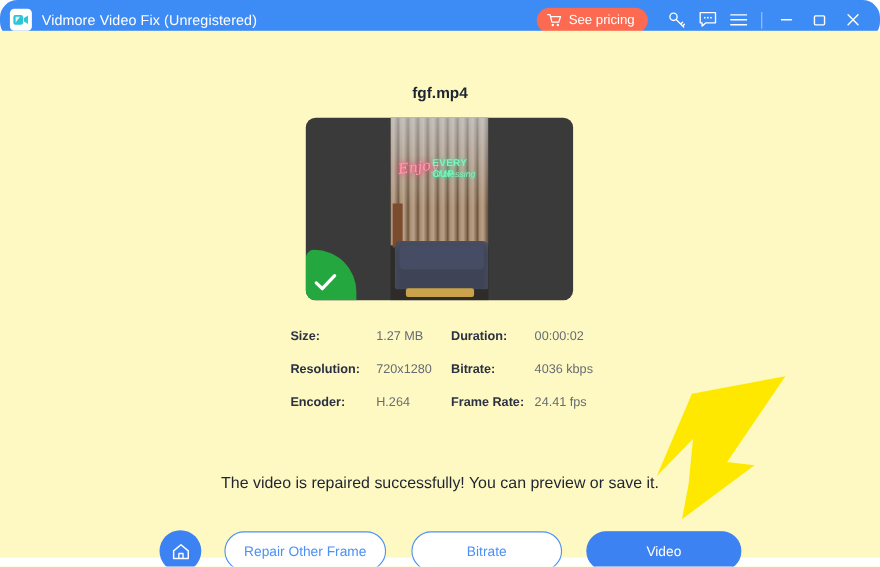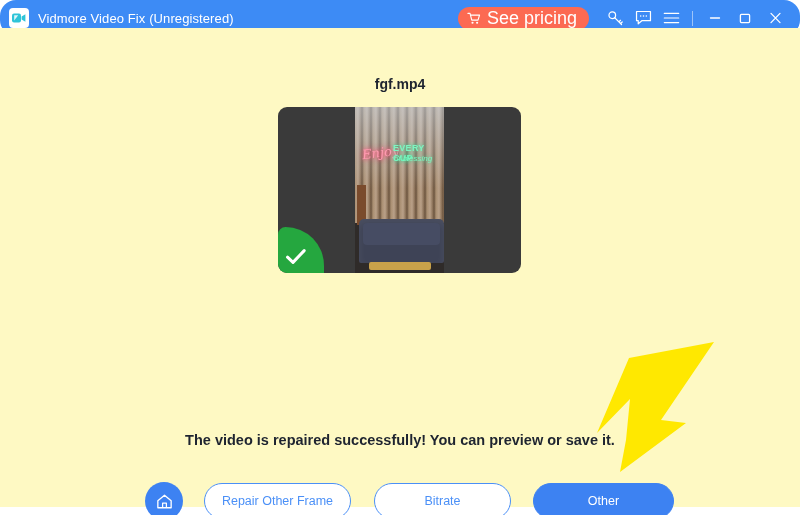--- a/index.html
+++ b/index.html
@@ -44,21 +44,21 @@
     letter-spacing: .1px;
     white-space: nowrap;
   }
   .titlebar-spacer { flex: 1 1 auto; }
 
   .pricing-btn {
     height: 23px;
     border-radius: 12px;
     background: #fc6a52;
     color: #ffffff;
-    font-size: 18px;
+    font-size: 12px;
     display: flex;
     align-items: center;
     padding: 0 12px 0 9px;
     cursor: pointer;
     flex: none;
     white-space: nowrap;
   }
   .pricing-btn .cart { margin-right: 6px; display:flex; align-items:center; }
 
   .tb-icon {
@@ -229,21 +229,21 @@
     white-space: nowrap;
   }
 
   
   .success-msg {
     position: absolute;
     top: 404px;
     left: 0; width: 800px;
     text-align: center;
     font-size: 14.5px;
-    font-weight: bold;
+    font-weight: normal;
     color: #1e2430;
   }
 
   
   .btn-row {
     position: absolute;
     top: 454px;
     left: 145px;
     display: flex;
     align-items: center;
@@ -378,41 +378,57 @@
       <div class="sofa-back"></div>
       <div class="table-gold"></div>
     </div>
     <div class="check-badge">
       <svg width="22" height="18" viewBox="0 0 22 18" aria-hidden="true">
         <path d="M2.5 9.2 L8 14.4 L19.2 2.6" fill="none" stroke="#ffffff" stroke-width="3" stroke-linecap="round" stroke-linejoin="round"></path>
       </svg>
     </div>
   </div>
 
+  <div class="meta">
+    <div class="meta-label">Size:</div>
+    <div class="meta-value">1.27 MB</div>
+    <div class="meta-label">Duration:</div>
+    <div class="meta-value">00:00:02</div>
+
+    <div class="meta-label">Resolution:</div>
+    <div class="meta-value">720x1280</div>
+    <div class="meta-label">Bitrate:</div>
+    <div class="meta-value">4036 kbps</div>
+
+    <div class="meta-label">Encoder:</div>
+    <div class="meta-value">H.264</div>
+    <div class="meta-label">Frame Rate:</div>
+    <div class="meta-value">24.41 fps</div>
+  </div>
 
   <div class="success-msg">The video is repaired successfully! You can preview or save it.</div>
 
   <div class="btn-row">
     <div class="home-btn">
       <svg width="19" height="19" viewBox="0 0 20 20" aria-hidden="true">
         <path d="M3 9.3 L10 3.4 L17 9.3 V16.6 H3 Z" fill="none" stroke="#ffffff" stroke-width="1.4" stroke-linejoin="round"></path>
         <path d="M8 16.6 V11.8 H12 V16.6" fill="none" stroke="#ffffff" stroke-width="1.3" stroke-linejoin="round"></path>
       </svg>
     </div>
 
     <div class="pill pill-outline pill-repair">
       <span>Repair Other Frame</span>
     </div>
 
     <div class="pill pill-outline pill-preview">
       <span>Bitrate</span>
     </div>
 
     <div class="pill pill-filled pill-save">
-      <span>Other</span>
+      <span>Video</span>
     </div>
   </div>
 </div>
 
 <svg class="arrow-overlay" viewBox="0 0 800 515" aria-hidden="true">
   <path d="M714 342
            L661 420
            L686 423
            L620 472
            L626 440

